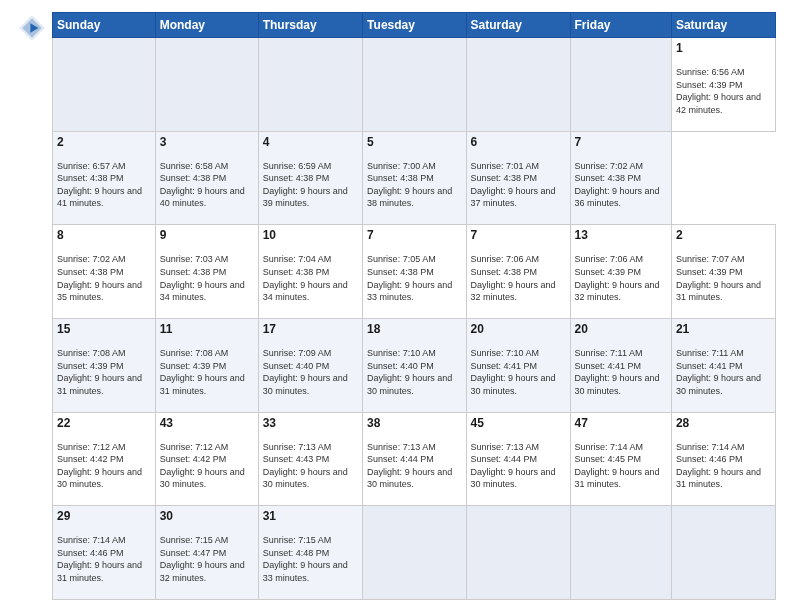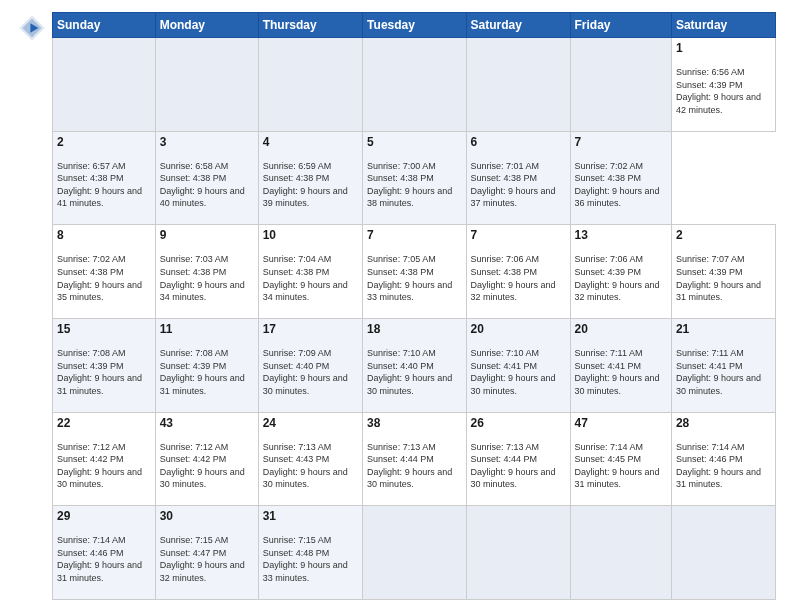--- a/index.html
+++ b/index.html
@@ -231,29 +231,29 @@
         <tr>
           <td>
             <div class="day-num">22</div>
             <div class="day-detail">Sunrise: 7:12 AM<br>Sunset: 4:42 PM<br>Daylight: 9 hours and 30 minutes.</div>
           </td>
           <td>
             <div class="day-num">43</div>
             <div class="day-detail">Sunrise: 7:12 AM<br>Sunset: 4:42 PM<br>Daylight: 9 hours and 30 minutes.</div>
           </td>
           <td>
-            <div class="day-num">24</div>
+            <div class="day-num">33</div>
             <div class="day-detail">Sunrise: 7:13 AM<br>Sunset: 4:43 PM<br>Daylight: 9 hours and 30 minutes.</div>
           </td>
           <td>
             <div class="day-num">38</div>
             <div class="day-detail">Sunrise: 7:13 AM<br>Sunset: 4:44 PM<br>Daylight: 9 hours and 30 minutes.</div>
           </td>
           <td>
-            <div class="day-num">26</div>
+            <div class="day-num">45</div>
             <div class="day-detail">Sunrise: 7:13 AM<br>Sunset: 4:44 PM<br>Daylight: 9 hours and 30 minutes.</div>
           </td>
           <td>
             <div class="day-num">47</div>
             <div class="day-detail">Sunrise: 7:14 AM<br>Sunset: 4:45 PM<br>Daylight: 9 hours and 31 minutes.</div>
           </td>
           <td>
             <div class="day-num">28</div>
             <div class="day-detail">Sunrise: 7:14 AM<br>Sunset: 4:46 PM<br>Daylight: 9 hours and 31 minutes.</div>
           </td>

